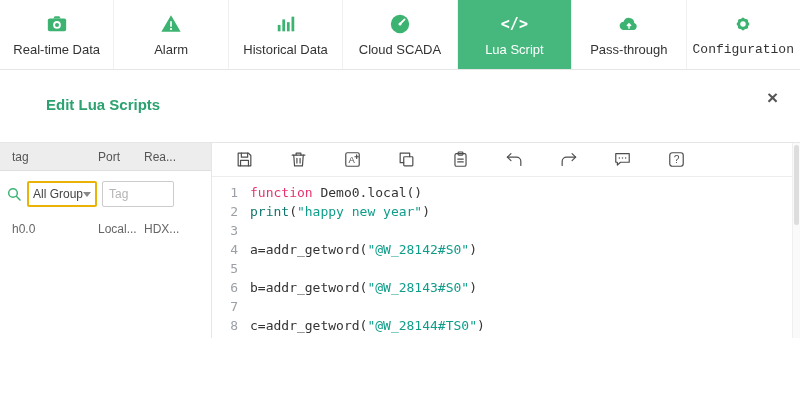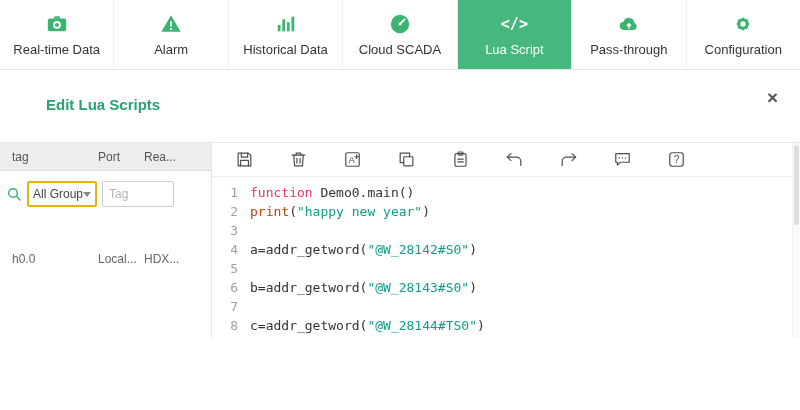--- a/index.html
+++ b/index.html
@@ -9,21 +9,21 @@
     background: #fff; color: #333; position: relative; overflow: hidden;
   }
 
   
   .nav { display: flex; height: 70px; border-bottom: 1px solid #e6e6e6; background: #fff; }
   .tab {
     flex: 1; display: flex; flex-direction: column; align-items: center;
     justify-content: center; gap: 6px; border-right: 1px solid #f0f0f0;
     font-size: 13px; color: #333; cursor: pointer;
   }
-  .tab:last-child { border-right: none; }
+  .tab:last-child { border-right: none; font-family: Liberation Mono, monospace; }
   .tab .icon { height: 24px; display: flex; align-items: center; justify-content: center; }
   .tab.active { background: #46b87e; color: #fff; }
   .code-glyph { font-family: "DejaVu Sans Mono", monospace; font-weight: bold; font-size: 15px; color: #fff; }
 
   
   .panel-header { position: relative; height: 72px; background: #fff; }
   .title { position: absolute; left: 18px; top: 26px; color: #2ba26f; font-weight: bold; font-size: 15px; margin-left: 28px; }
   .close { position: absolute; right: 22px; top: 18px; color: #555; font-size: 19px; font-weight: bold; cursor: pointer; line-height: 1; }
 
   .stepper { position: absolute; left: 170px; top: 12px; width: 590px; height: 56px; }
@@ -47,37 +47,37 @@
   .sb-col3 { flex: 1; }
   .sb-search { display: flex; align-items: center; padding: 10px 6px 8px 6px; gap: 5px; flex-shrink: 0; }
   .sb-select { width: 70px; height: 26px; border: 2px solid #eab308; border-radius: 2px; display: flex;
                align-items: center; padding: 0 4px; font-size: 12px; color: #444; cursor: pointer; background: #fff; }
   .sb-select .val { flex: 1; overflow: hidden; white-space: nowrap; }
   .chev { width: 0; height: 0; border-left: 4px solid transparent; border-right: 4px solid transparent;
           border-top: 5px solid #888; flex-shrink: 0; }
   .sb-input { width: 72px; height: 26px; border: 1px solid #ccc; border-radius: 2px; padding: 0 6px;
               font-size: 12px; color: #444; font-family: "Liberation Sans", sans-serif; }
   .sb-input::placeholder { color: #b5b5b5; }
-  .sb-row { display: flex; align-items: center; font-size: 12px; color: #666; padding: 7px 0; cursor: pointer; margin-top: 30px; }
+  .sb-row { display: flex; align-items: center; font-size: 12px; color: #666; padding: 7px 0; cursor: pointer; }
 
   
   .editor { flex: 1; display: flex; flex-direction: column; position: relative; background: #fff; }
   .toolbar { height: 34px; display: flex; align-items: center; padding-left: 22px; gap: 34px;
              border-bottom: 1px solid #ededed; flex-shrink: 0; }
   .tb-btn { width: 20px; height: 20px; display: flex; align-items: center; justify-content: center; cursor: pointer; }
   .tb-btn svg { stroke: #4d4d4d; stroke-width: 1.5; fill: none; stroke-linecap: round; stroke-linejoin: round; }
 
   .code-area { flex: 1; padding: 6px 0 0 8px; font-family: "DejaVu Sans Mono", monospace;
                font-size: 13px; line-height: 19px; overflow: hidden; position: relative; cursor: text; }
   .line { display: flex; height: 19px; }
   .ln { width: 30px; text-align: right; padding-right: 12px; color: #9aa0a6; flex-shrink: 0; }
   .codetxt { white-space: pre; color: #333; }
   .tk-k { color: #e8336d; }
   .tk-s { color: #0f9d8a; }
-  .tk-b { color: #c2410c; }
+  .tk-b { color: #0f766e; }
   .tk-p { color: #333; }
   .cursor { display: inline-block; width: 2px; height: 14px; background: #222; vertical-align: -2px; }
 
   .vscroll { position: absolute; right: 0; top: 0; bottom: 0; width: 8px; background: #fafafa;
              border-left: 1px solid #f0f0f0; cursor: pointer; }
   .vthumb { position: absolute; top: 2px; right: 1px; width: 5px; height: 80px; background: #ddd; border-radius: 3px; }
 </style>
 </head>
 <body>
 
@@ -260,21 +260,21 @@
           <rect x="3.5" y="3.5" width="17" height="17" rx="3"></rect>
           <text x="8.5" y="17" font-size="13" fill="#4d4d4d" stroke="none" font-family="Liberation Sans, sans-serif">?</text>
         </svg>
       </span>
     </div>
 
     <div class="code-area">
       <div>
           <div class="line">
             <span class="ln">1</span>
-            <span class="codetxt"><span class="tk-k">function</span><span class="tk-p"> Demo0.main()</span></span>
+            <span class="codetxt"><span class="tk-k">function</span><span class="tk-p"> Demo0.local()</span></span>
           </div>
           <div class="line">
             <span class="ln">2</span>
             <span class="codetxt"><span class="tk-b">print</span><span class="tk-p">(</span><span class="tk-s">"happy new year"</span><span class="tk-p">)</span></span>
           </div>
           <div class="line">
             <span class="ln">3</span>
           </div>
           <div class="line">
             <span class="ln">4</span>

